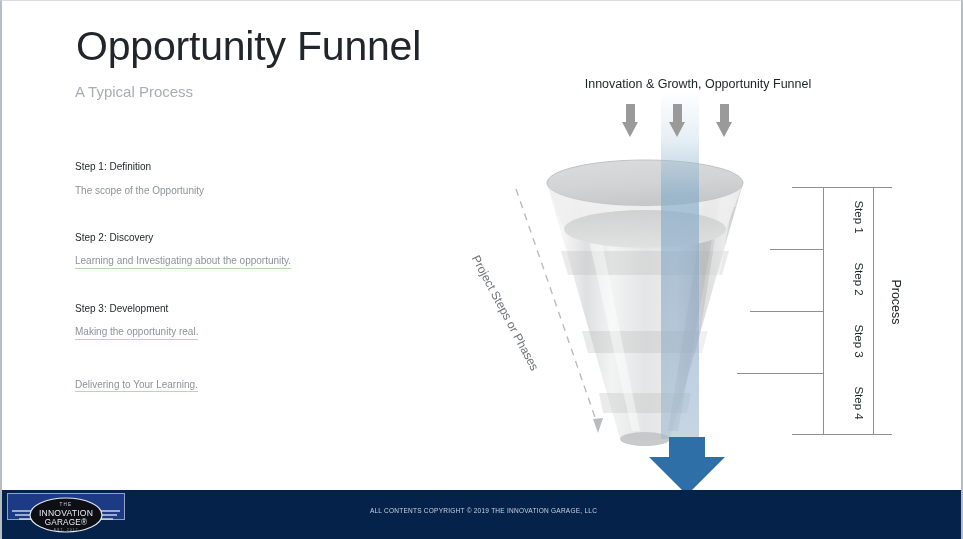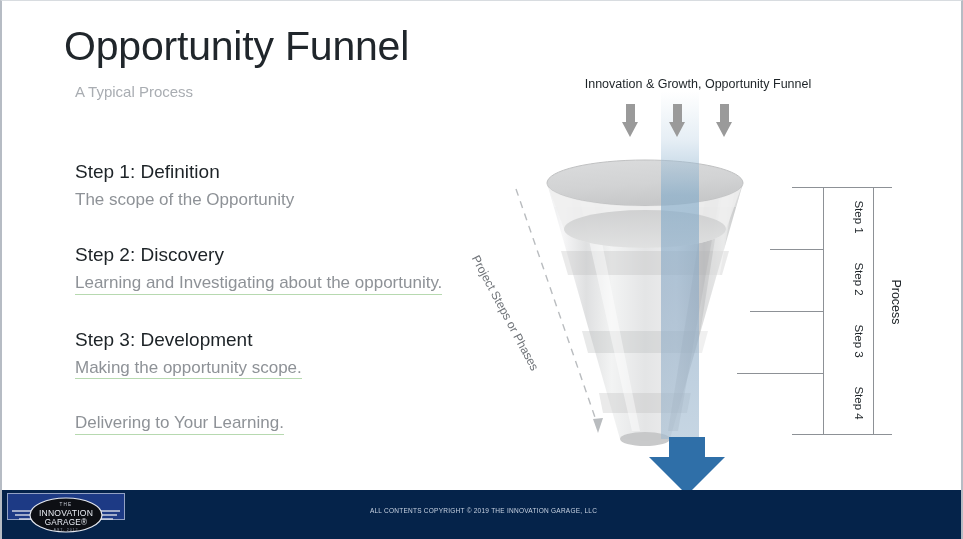--- a/index.html
+++ b/index.html
@@ -19,21 +19,21 @@
     overflow: hidden;
     box-sizing: border-box;
     border-left: 2px solid #b6bcc4;
     border-right: 2px solid #b6bcc4;
     border-top: 1px solid #d8dce0;
   }
 
   
   .title {
     position: absolute;
-    left: 62px;
+    left: 74px;
     top: 22px;
     font-size: 41px;
     font-weight: normal;
     color: #20262b;
     letter-spacing: -0.2px;
     white-space: nowrap;
   }
   .subtitle {
     position: absolute;
     left: 73px;
@@ -44,27 +44,27 @@
 
   .steps {
     position: absolute;
     left: 73px;
     top: 160px;
     width: 400px;
   }
   .step-block { margin-bottom: 34px; }
   .step-block:last-child { margin-bottom: 0; }
   .step-title {
-    font-size: 19px;
+    font-size: 10px;
     color: #1d2327;
     margin: 0 0 7px 0;
     line-height: 1.15;
   }
   .step-desc {
-    font-size: 17px;
+    font-size: 10px;
     color: #8e9297;
     line-height: 1.15;
     display: inline-block;
     padding-bottom: 1px;
   }
   .step-desc.spell {
     border-bottom: 1.5px solid #b7d9b0;
   }
 
   
@@ -276,21 +276,21 @@
       <div class="step-desc">The scope of the Opportunity</div>
     </div>
 
     <div class="step-block">
       <div class="step-title">Step 2: Discovery</div>
       <div class="step-desc spell">Learning and Investigating about the opportunity.</div>
     </div>
 
     <div class="step-block">
       <div class="step-title">Step 3: Development</div>
-      <div class="step-desc spell">Making the opportunity scope.</div>
+      <div class="step-desc spell">Making the opportunity real.</div>
     </div>
 
     <div class="step-block">
       <div class="step-desc spell">Delivering to Your Learning.</div>
     </div>
 
   </div>
 
   <div class="diagram">
 

